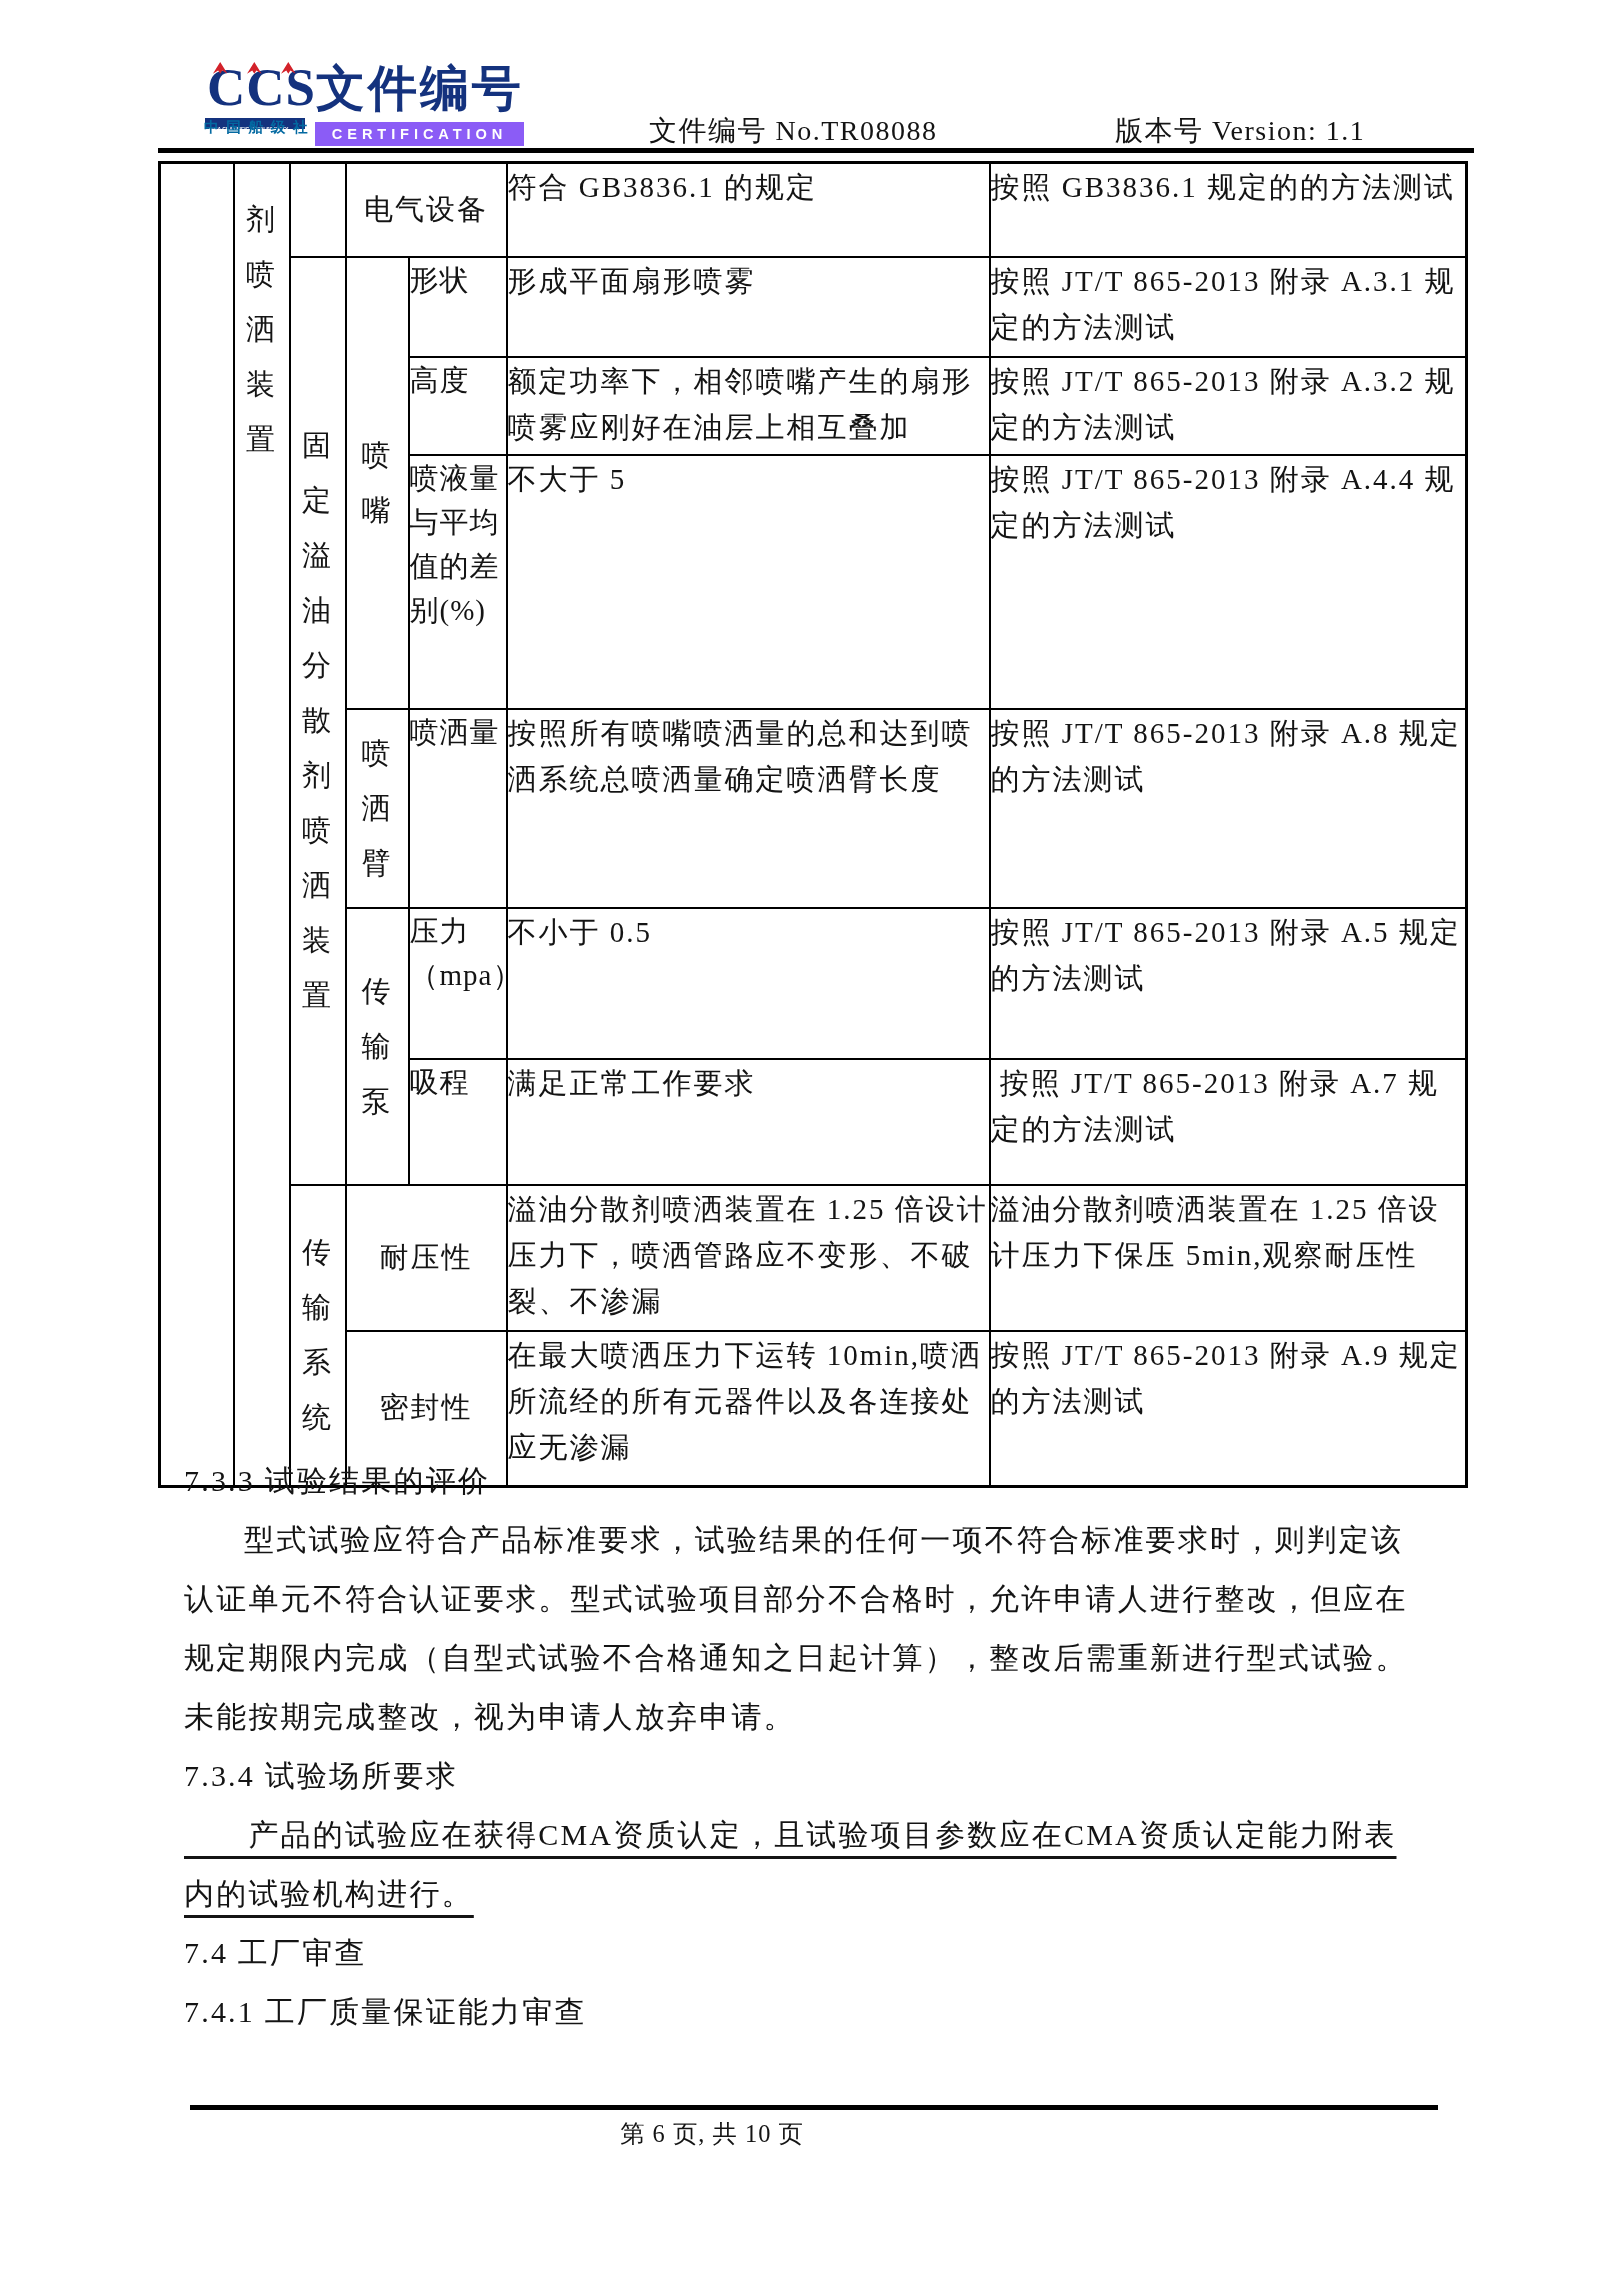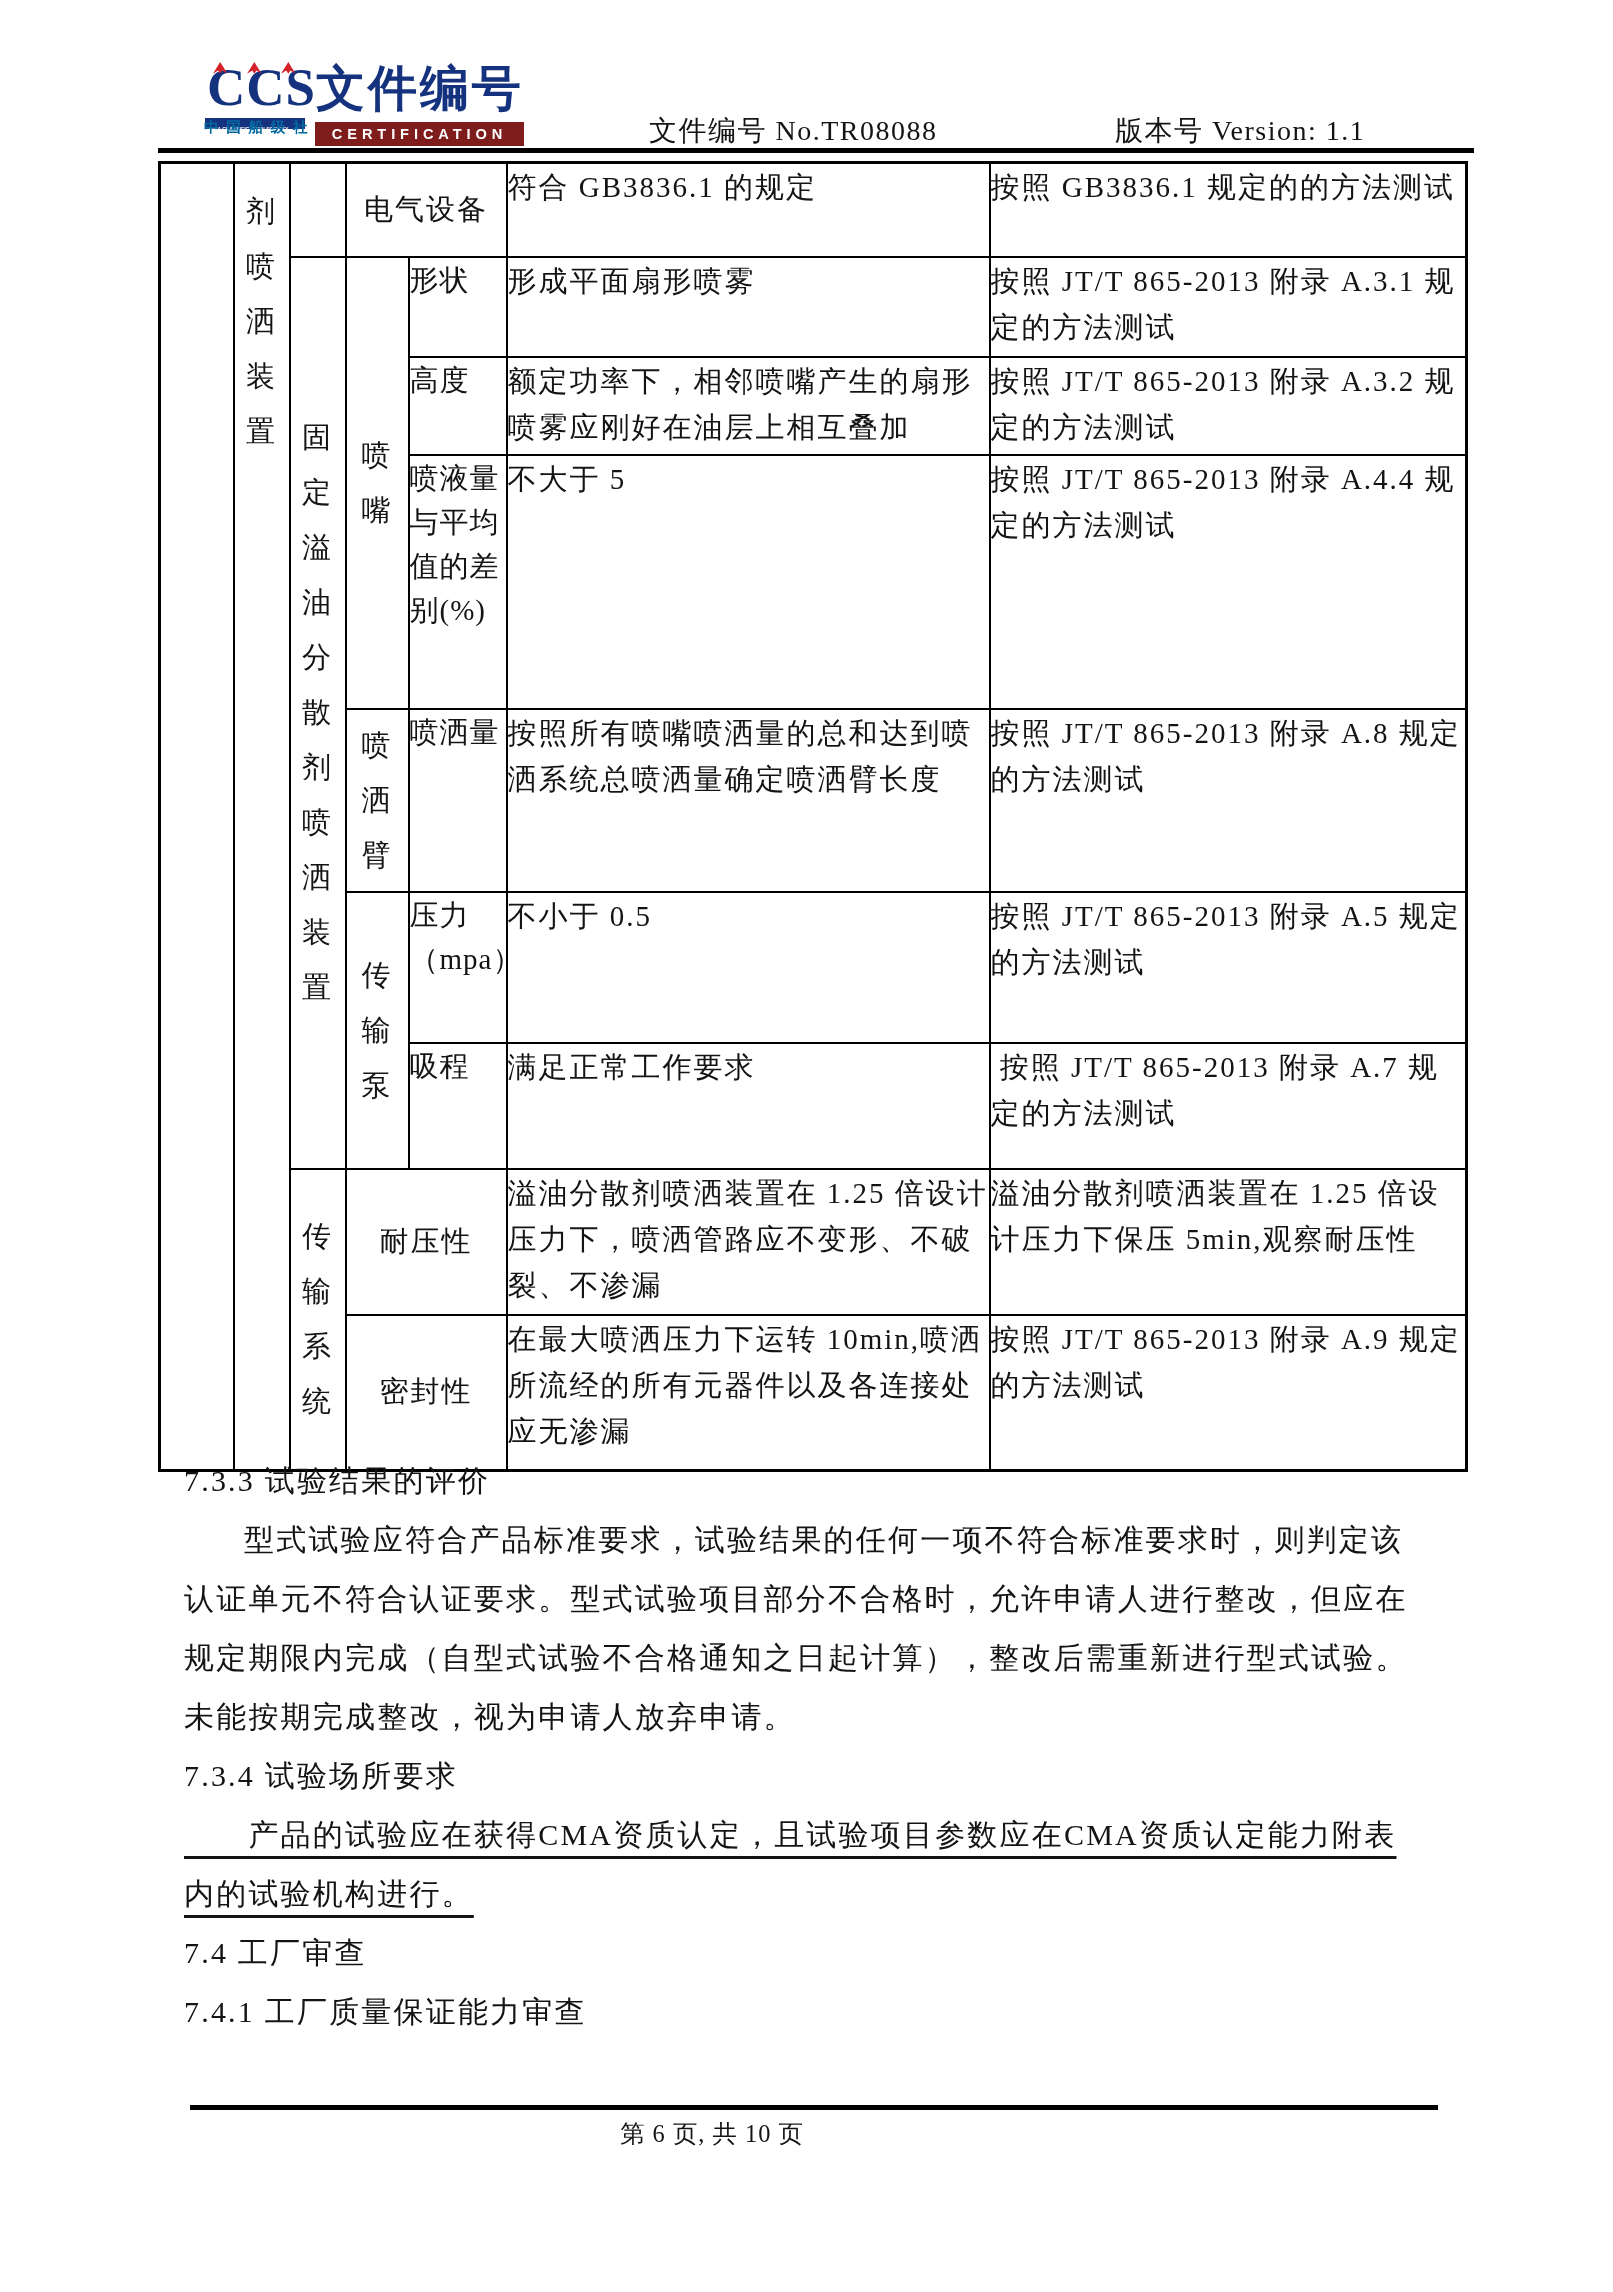--- a/index.html
+++ b/index.html
@@ -12,38 +12,38 @@
   .ccs-wrap{position:absolute;left:207px;top:60px;width:107px;height:59px;}
   .ccs-word{font-size:53px;font-weight:bold;letter-spacing:1px;color:#14327e;line-height:55px;}
   .flame{position:absolute;width:14.6px;height:11.7px;background:#d3222a;
          clip-path:polygon(50% 0,100% 100%,64% 72%,50% 100%,36% 72%,0 100%);}
   .f1{left:5.9px;top:2px;} .f2{left:40px;top:2px;} .f3{left:74px;top:2px;}
   .soc-bar{position:absolute;left:205px;top:118px;width:100px;height:10.7px;background:#14327e;overflow:hidden;}
   .soc-bar span{display:inline-block;color:#fff;font-family:"Liberation Sans",sans-serif;
     font-weight:bold;font-size:9.8px;white-space:nowrap;transform:scale(0.52);transform-origin:0 50%;line-height:10.7px;}
   .soc-cn{position:absolute;left:204px;top:118px;font-size:14.6px;color:#0369a1;letter-spacing:2px;font-weight:bold;}
   .company{position:absolute;left:316px;top:60px;font-size:49px;font-weight:bold;color:#14327e;letter-spacing:2.9px;line-height:57px;}
-  .cert-bar{position:absolute;left:315px;top:122px;width:209px;height:24.4px;background:#7f1d1d;
+  .cert-bar{position:absolute;left:315px;top:122px;width:209px;height:24.4px;background:#8b5cf6;
     color:#fff;font-family:"Liberation Sans",sans-serif;font-weight:bold;font-size:14.6px;
     letter-spacing:4.9px;text-align:center;line-height:25px;}
   .doc-no{position:absolute;left:649px;top:112px;font-size:28px;letter-spacing:1.5px;}
   .version{position:absolute;left:1115px;top:112px;font-size:28px;letter-spacing:1.5px;}
   .header-rule{position:absolute;left:158px;top:148px;width:1316px;height:4.9px;background:#000;}
   
   table.spec{
     position:absolute;left:158px;top:161px;width:1310px;
     border-collapse:collapse;table-layout:fixed;
     border:3.9px solid #000;font-size:29px;letter-spacing:2px;
   }
   table.spec td{border:2px solid #000;padding:0;}
   tr.r1{height:94px;} tr.r2{height:100px;} tr.r3{height:98px;} tr.r4{height:254px;}
   tr.r5{height:146px;} tr.r6{height:151px;} tr.r7{height:126px;} tr.r8{height:146px;} tr.r9{height:156px;}
   td.lbl{text-align:center;vertical-align:middle;}
   td.vtop{vertical-align:top;}
-  .vt{width:1.15em;margin:8px auto;word-break:break-all;line-height:55px;text-align:center;}
+  .vt{width:1.15em;margin:16px auto;word-break:break-all;line-height:55px;text-align:center;}
   td.vtop .vt{padding-top:11.7px;}
   td.param{vertical-align:top;padding:11.7px 5.9px 9.8px 11.7px;line-height:44px;letter-spacing:1px;}
   td.req{vertical-align:top;padding:7.8px 15.6px 7.8px 13.7px;line-height:46px;white-space:pre-wrap;}
   td.mth{vertical-align:top;padding:7.8px 23.4px 7.8px 13.7px;line-height:46px;white-space:pre-wrap;margin-left:36px;}
   
   .sections{position:absolute;left:184px;top:1451px;width:1239px;
     font-size:30px;line-height:59px;letter-spacing:2.2px;}
   .sections .hd{font-weight:normal;}
   .sections p{margin:0;}
   p.para{text-indent:2em;}

